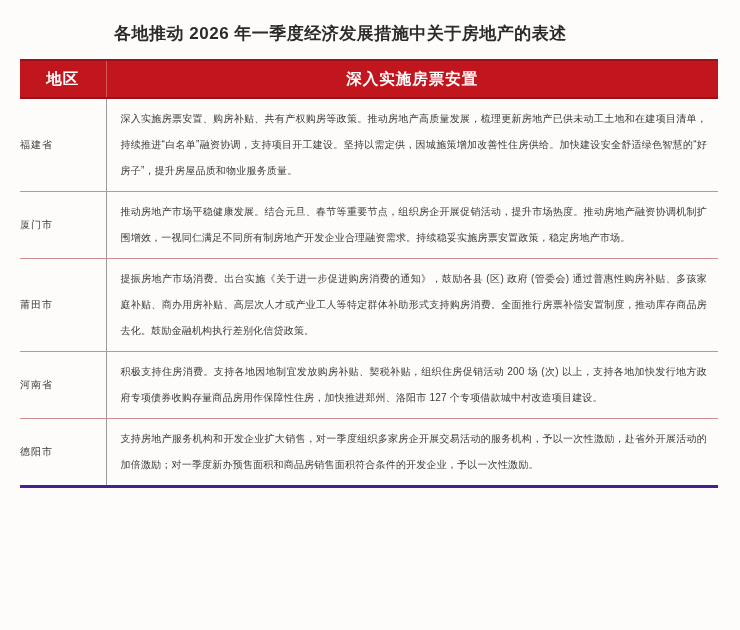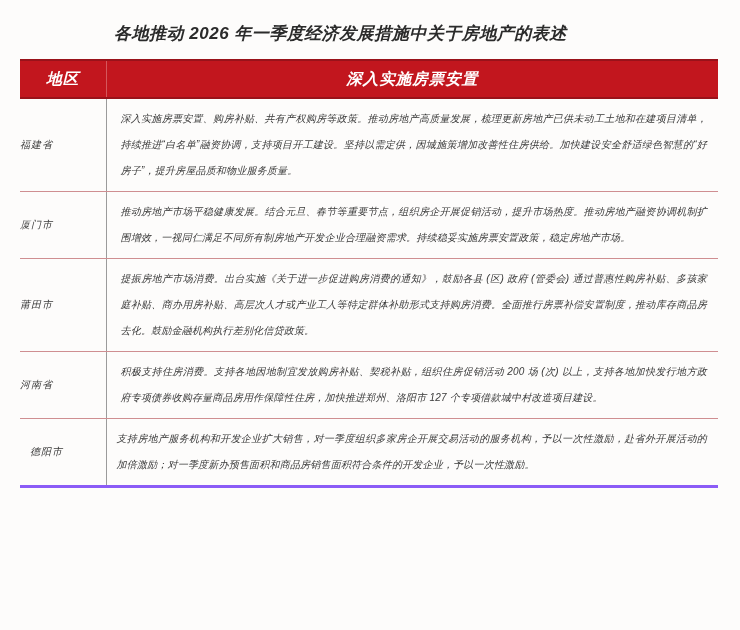--- a/index.html
+++ b/index.html
@@ -9,37 +9,36 @@
   }
   body {
     height: 630px;
     background: #fdfcfb;
     overflow: hidden;
   }
   .page {
     width: 681px;
     height: 630px;
     position: relative;
-    font-style: italic;
   }
   .title {
     text-align: center;
     font-size: 17px;
     font-weight: 600;
     color: #2b2b2b;
     letter-spacing: 0.5px;
     padding-top: 22px;
     margin-bottom: 13px;
   }
   table.policy-table {
     border-collapse: collapse;
     table-layout: fixed;
     width: 698px;
     margin: 14px auto 0 20px;
-    border-bottom: 3px solid #8b5cf6;
+    border-bottom: 3px solid #4c1d95;
   }
   col.region-col { width: 86px; }
   thead th {
     background: #c2161e;
     color: #ffffff;
     font-size: 15.5px;
     font-weight: bold;
     height: 38px;
     text-align: center;
     vertical-align: middle;
@@ -51,21 +50,20 @@
     border-right: 1px solid #d4575c;
   }
   tbody td {
     font-size: 10px;
     color: #3a3a3a;
     vertical-align: middle;
     border-bottom: 1px solid #cf8e91;
   }
   tbody tr:last-child td {
     border-bottom: none;
-    padding-left: 10px;
   }
   td.region-cell {
     text-align: left;
     border-right: 1px solid #9b9b9b;
     letter-spacing: 1px;
   }
   td.content-cell {
     padding: 7px 11px 7px 14px;
     line-height: 26px;
     text-align: justify;

